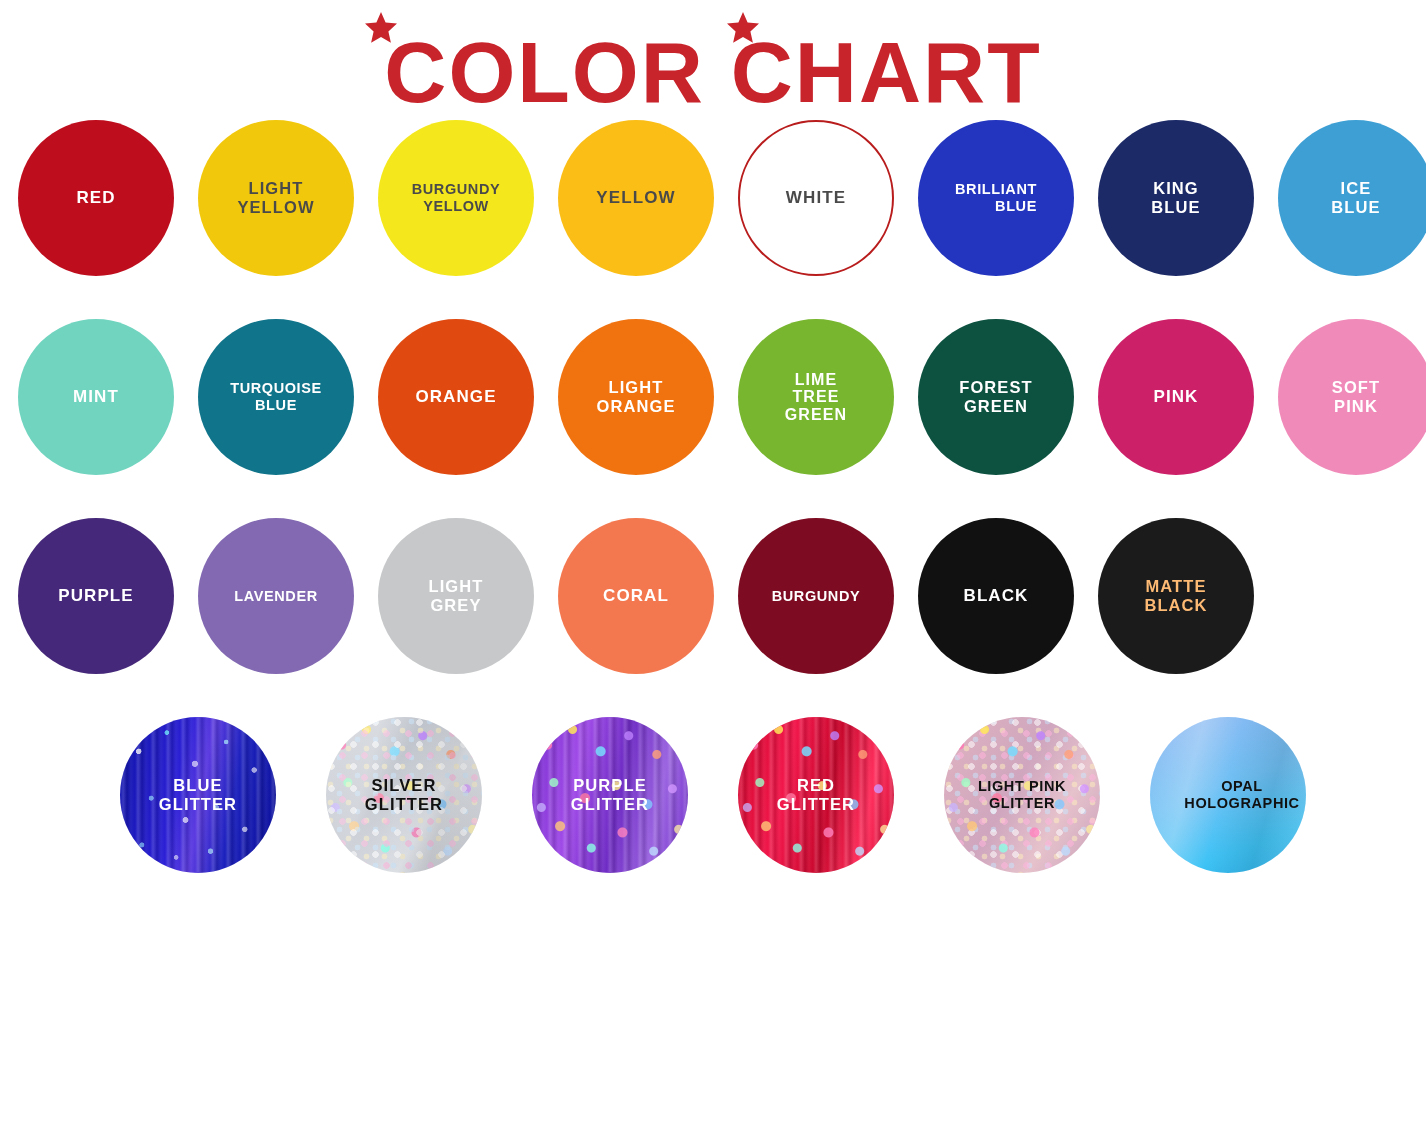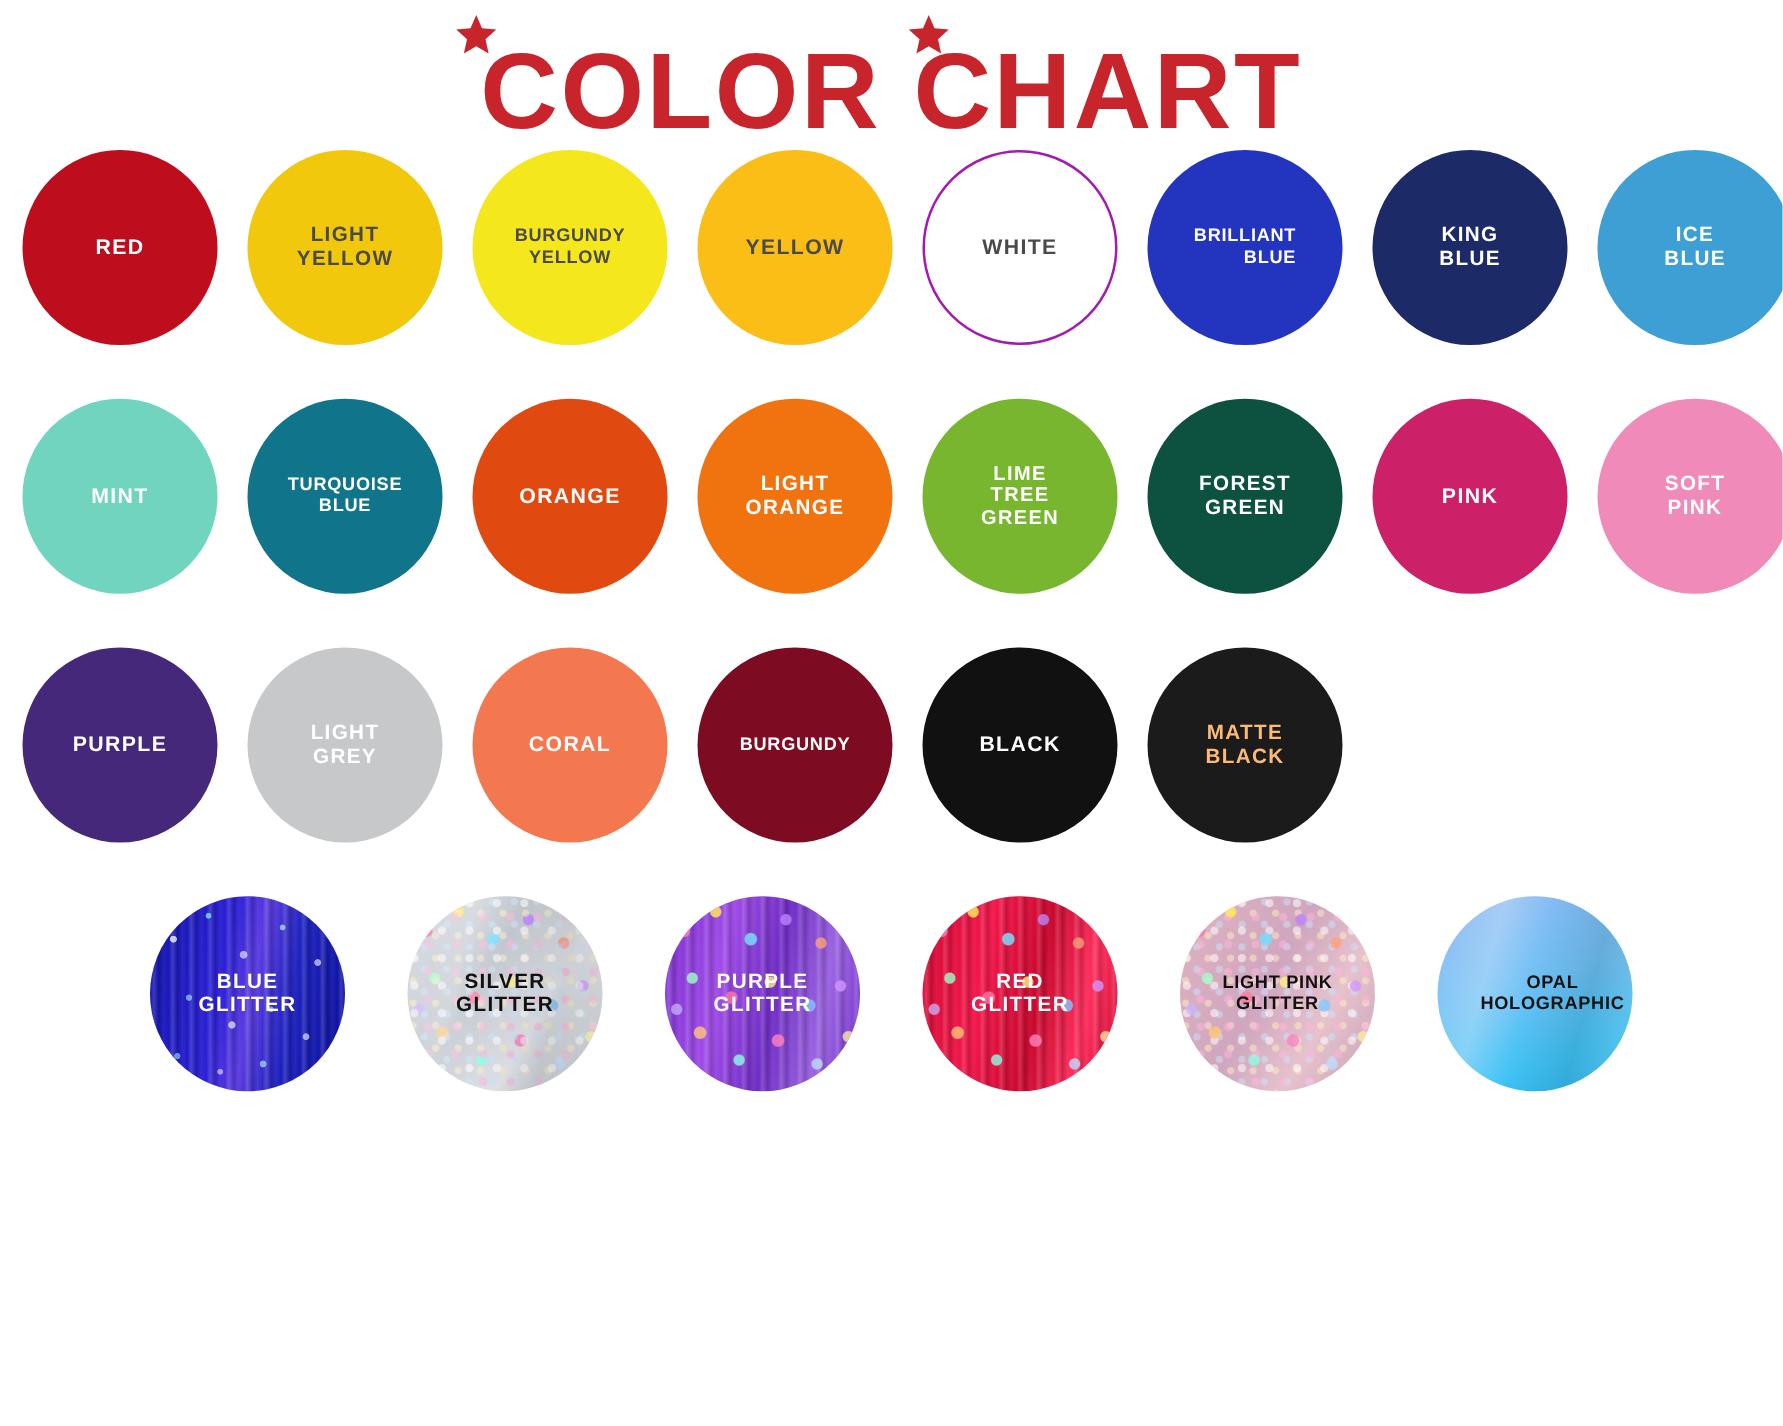--- a/index.html
+++ b/index.html
@@ -67,21 +67,21 @@
     font-size: 17px;
     line-height: 1.14;
     letter-spacing: 1.1px;
     white-space: pre-line;
     padding: 0 6px;
   }
   .swatch.two-line .label { font-size: 16.5px; }
   .swatch.three-line .label { font-size: 16px; line-height: 1.1; }
   .swatch.long .label { font-size: 14.5px; letter-spacing: 0.6px; }
 
-  .swatch.outlined { border: 2px solid #a21caf; }
+  .swatch.outlined { border: 2px solid #b91c1c; }
 
   
   .tex {
     position: absolute;
     inset: 0;
     z-index: 1;
   }
   .tex.streaks {
     background-image:
       repeating-linear-gradient(90deg,
@@ -225,20 +225,23 @@
       </div>
       <div class="swatch two-line" style="background: rgb(240, 138, 185);">
         <span class="label" style="color: rgb(255, 255, 255);">SOFT
 PINK</span>
       </div>
     </div>
     <div class="swatch-row">
       <div class="swatch" style="background: rgb(69, 40, 121);">
         <span class="label" style="color: rgb(255, 255, 255);">PURPLE</span>
       </div>
+      <div class="swatch long" style="background: rgb(130, 105, 178);">
+        <span class="label" style="color: rgb(255, 255, 255);">LAVENDER</span>
+      </div>
       <div class="swatch two-line" style="background: rgb(198, 200, 201);">
         <span class="label" style="color: rgb(255, 255, 255);">LIGHT
 GREY</span>
       </div>
       <div class="swatch" style="background: rgb(244, 120, 79);">
         <span class="label" style="color: rgb(255, 255, 255);">CORAL</span>
       </div>
       <div class="swatch long" style="background: rgb(125, 11, 33);">
         <span class="label" style="color: rgb(255, 255, 255);">BURGUNDY</span>
       </div>

